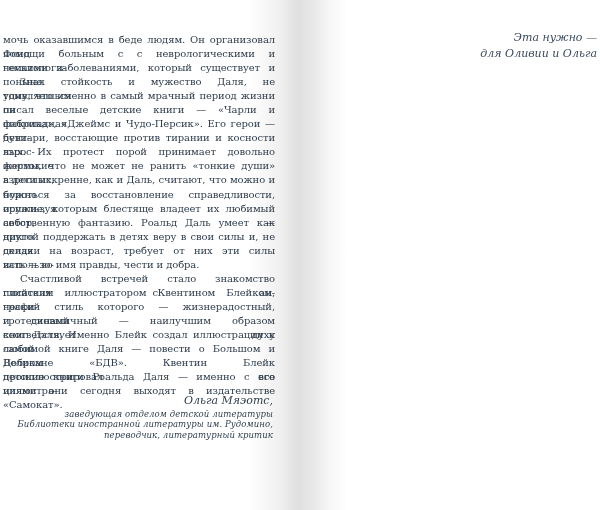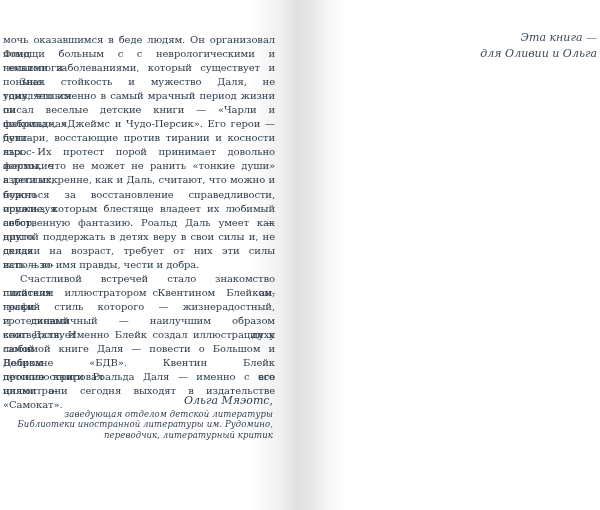--- a/index.html
+++ b/index.html
@@ -128,20 +128,20 @@
       <div id="sig-roles">
           <div class="sig-role">заведующая отделом детской литературы</div>
           <div class="sig-role">Библиотеки иностранной литературы им. Рудомино,</div>
           <div class="sig-role">переводчик, литературный критик</div>
         </div>
     </div>
   </div>
 
   <div class="page right">
     <div class="dedication" id="dedication">
-        <div>Эта книга —</div>
+        <div>Эта нужно —</div>
         <div>для Оливии и Ольга</div>
       </div>
   </div>
 
   <div class="gutter"></div>
 
 </div>
 
 </body></html>

